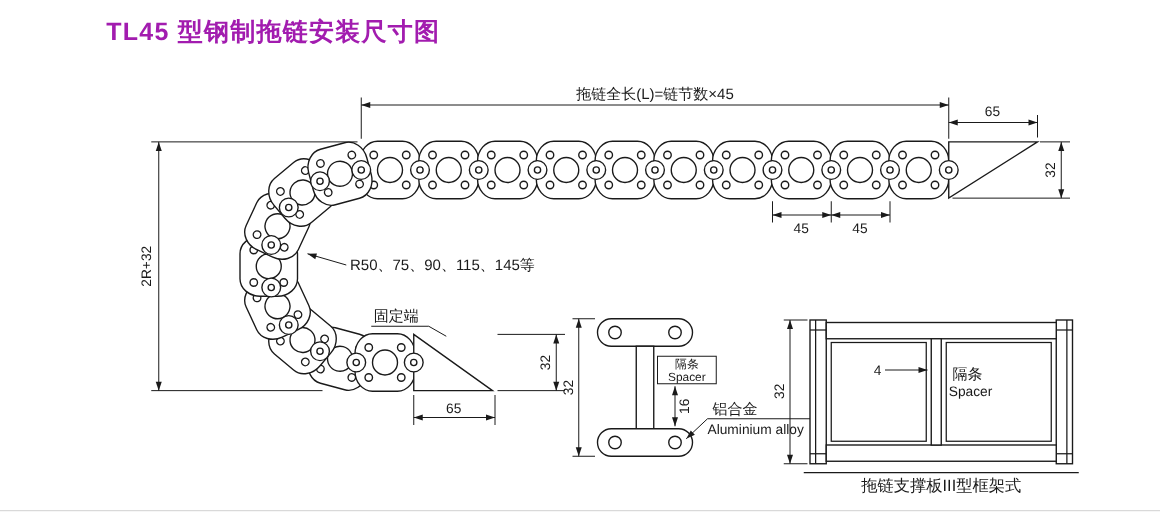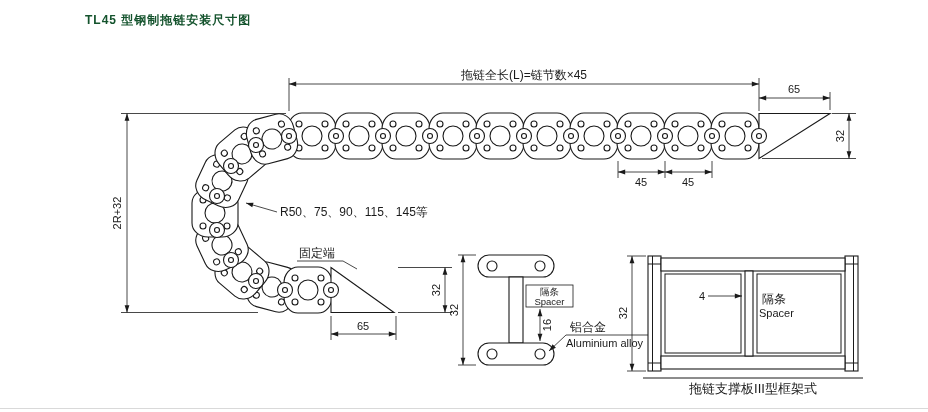--- a/index.html
+++ b/index.html
@@ -1,20 +1,20 @@
 <!DOCTYPE html>
 <html><head>
 <meta charset="utf-8">
 <style>
   html,body{margin:0;padding:0;background:#fff;}
   body{width:928px;height:412px;position:relative;overflow:hidden;
        font-family:"Liberation Sans",sans-serif;}
   .stage{position:absolute;left:0;top:0;width:928px;height:412px;background:#fff;}
-  .page-title{position:absolute;left:85px;top:12px;font-size:12px;font-weight:bold;
-              color:#14532d;letter-spacing:1px;}
+  .page-title{position:absolute;left:85px;top:12px;font-size:20px;font-weight:bold;
+              color:#a21caf;letter-spacing:1px;}
   svg{position:absolute;left:0;top:0;}
   .shape{fill:#ffffff;stroke:#1a1a1a;stroke-width:1.1;}
   .ln{fill:none;stroke:#1a1a1a;stroke-width:1;}
   .dim{fill:none;stroke:#1a1a1a;stroke-width:0.8;}
   .lblbox{fill:#ffffff;stroke:#1a1a1a;stroke-width:0.8;}
   text{fill:#1a1a1a;font-family:"Liberation Sans",sans-serif;}
   .d{font-size:11px;}
   .cn{font-size:12px;}
   .sm{font-size:9.5px;}
   .cap{font-size:13px;}

